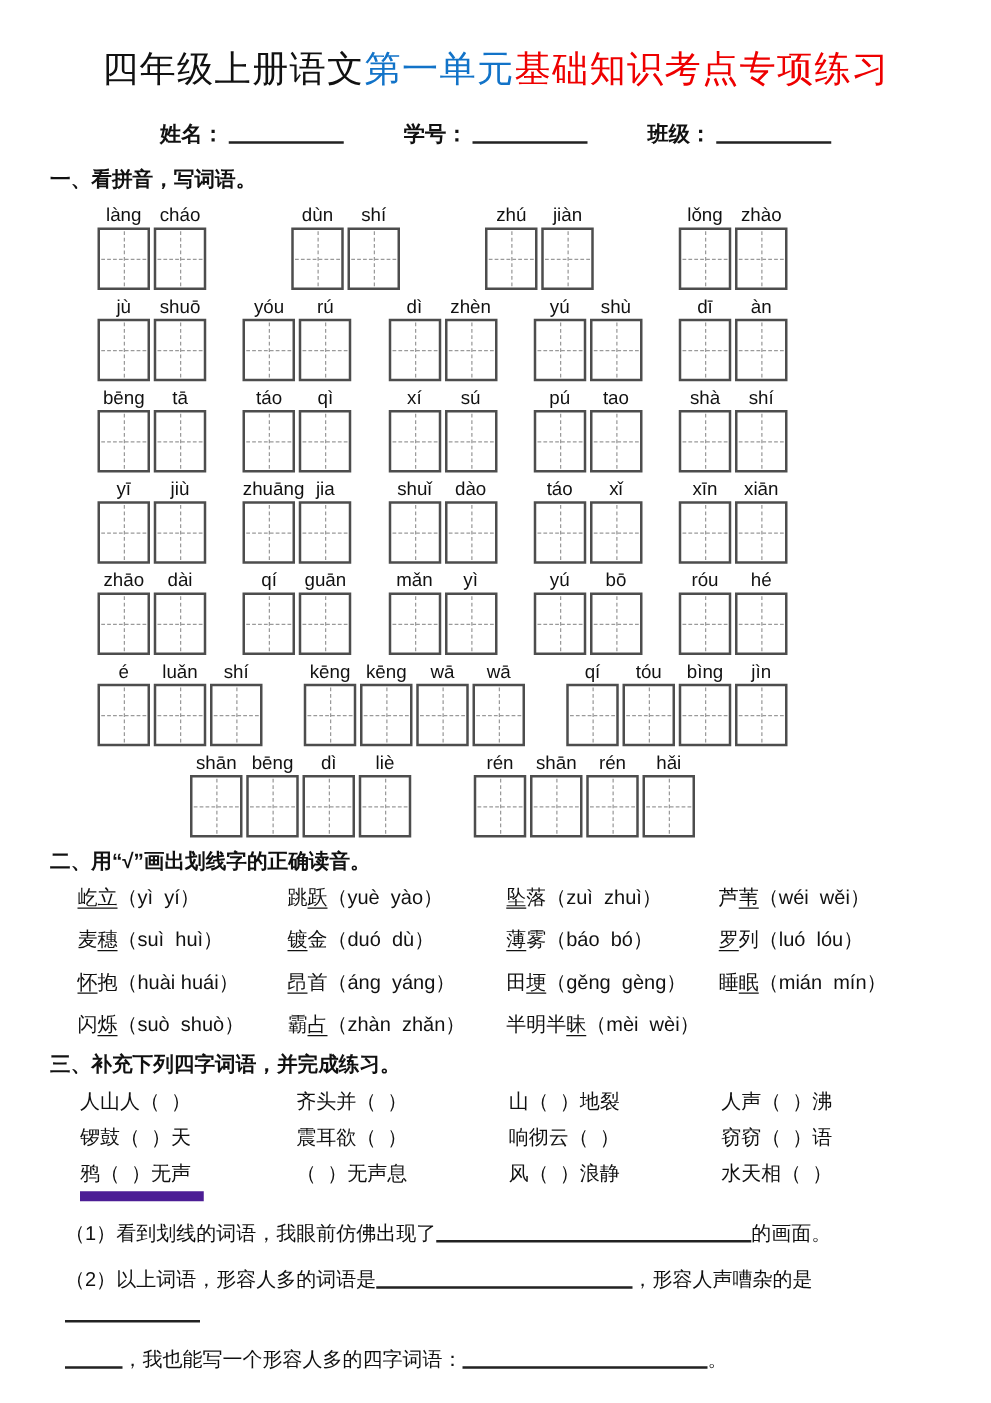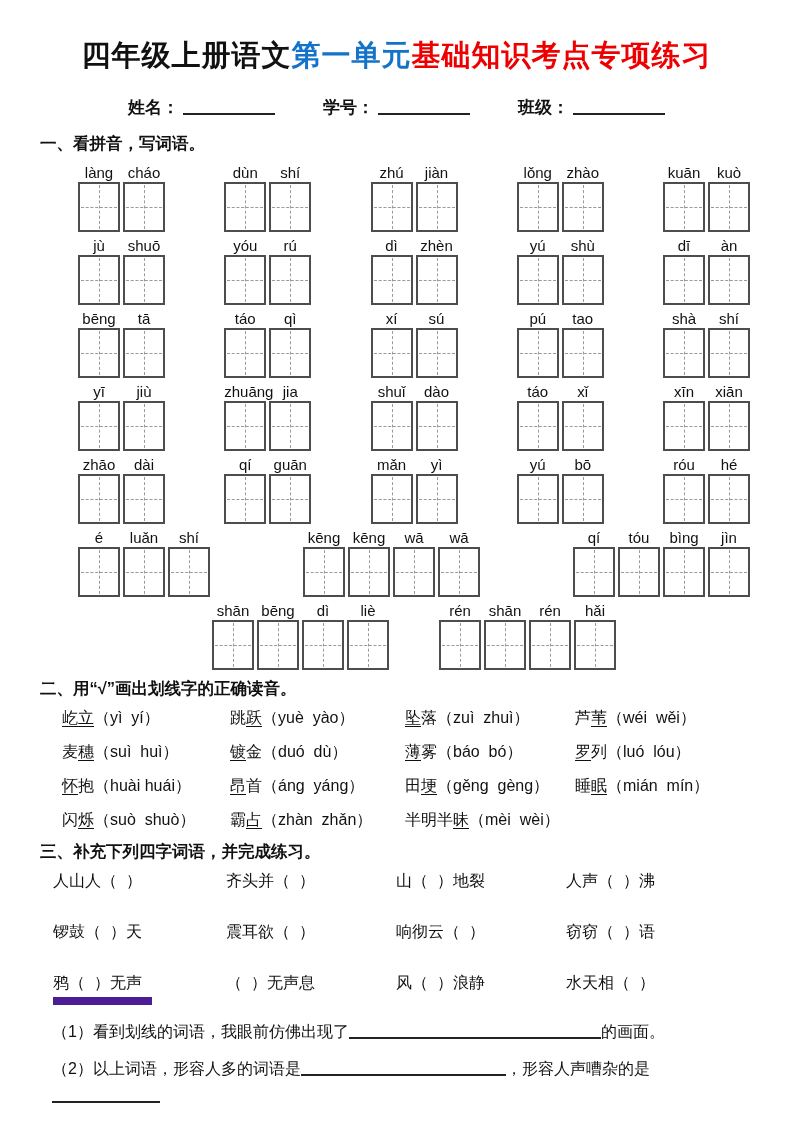--- a/index.html
+++ b/index.html
@@ -1,44 +1,44 @@
 <!DOCTYPE html>
 <html><head>
 <meta charset="utf-8">
 <style>
   html,body { margin:0; padding:0; background:#fff; }
   body { width:793px; height:1122px; font-family:"Liberation Sans","DejaVu Sans",sans-serif; color:#111; }
   .page { box-sizing:border-box; width:793px; height:1122px; padding:28px 40px 0 40px; }
 
-  .title { text-align:center; font-size:29px; font-weight:bold; margin:8px 0 20px 0; letter-spacing:1px; white-space:nowrap; }
+  .title { text-align:center; font-size:29px; font-weight:normal; margin:8px 0 20px 0; letter-spacing:1px; white-space:nowrap; }
 
   .student-row { display:flex; justify-content:center; gap:48px; font-size:17px; font-weight:bold; margin:0 0 14px 0; }
   .blank { display:inline-block; border-bottom:2px solid #222; height:14px; vertical-align:-2px; }
   .sblank { width:92px; margin-left:4px; }
 
   .sec-heading { font-size:16.5px; font-weight:bold; margin:8px 0 8px 0; }
 
   
-  .s1-row { display:flex; justify-content:space-between; width:672px; margin:0 0 4px 38px; }
+  .s1-row { display:flex; justify-content:space-between; width:552px; margin:0 0 4px 38px; }
   .s1-row.left { justify-content:center; gap:50px; }
   .s1-group { display:flex; gap:3px; }
   .s1-cell { width:42px; }
   .pinyin { display:block; width:42px; text-align:center; font-size:15px; height:19px; line-height:19px; white-space:nowrap; overflow:visible; }
   .wbox { position:relative; width:42px; height:50px; border:2px solid #4d4d4d; box-sizing:border-box; background:#fff; }
   .wbox::before { content:""; position:absolute; left:1px; right:1px; top:50%; border-top:1px dashed #9a9a9a; }
   .wbox::after  { content:""; position:absolute; top:1px; bottom:1px; left:50%; border-left:1px dashed #9a9a9a; }
 
   
   #s2 { display:grid; grid-template-columns:168px 175px 170px auto; row-gap:13px; margin:6px 0 10px 22px; font-size:16px; }
   .s2-item { white-space:pre; }
   .s2-item .u { text-decoration:underline; text-underline-offset:3px; }
   .s2-py { white-space:pre; }
 
   
-  #s3 { display:grid; grid-template-columns:173px 170px 170px auto; row-gap:30px; margin:8px 0 14px 13px; font-size:16px; }
+  #s3 { display:grid; grid-template-columns:173px 170px 170px auto; row-gap:8px; margin:8px 0 14px 24px; font-size:16px; }
   .s3-item { white-space:pre; justify-self:start; }
   .s3-item.ul { border-bottom:8px solid #4c1d95; padding:0 10px 3px 0; }
 
   .question { font-size:16px; margin:11px 0 0 12px; line-height:1.65; }
   .q1b { width:252px; }
   .q2b1 { width:205px; }
   .q2b2 { width:108px; }
   .q2b3 { width:46px; }
   .q2b4 { width:196px; }
 </style>
@@ -88,30 +88,20 @@
             <div class="wbox"></div>
           </div>
         </div>
         <div class="s1-group">
           <div class="s1-cell">
             <div class="pinyin">lǒng</div>
             <div class="wbox"></div>
           </div>
           <div class="s1-cell">
             <div class="pinyin">zhào</div>
-            <div class="wbox"></div>
-          </div>
-        </div>
-        <div class="s1-group">
-          <div class="s1-cell">
-            <div class="pinyin">kuān</div>
-            <div class="wbox"></div>
-          </div>
-          <div class="s1-cell">
-            <div class="pinyin">kuò</div>
             <div class="wbox"></div>
           </div>
         </div>
       </div>
       <div class="s1-row">
         <div class="s1-group">
           <div class="s1-cell">
             <div class="pinyin">jù</div>
             <div class="wbox"></div>
           </div>

